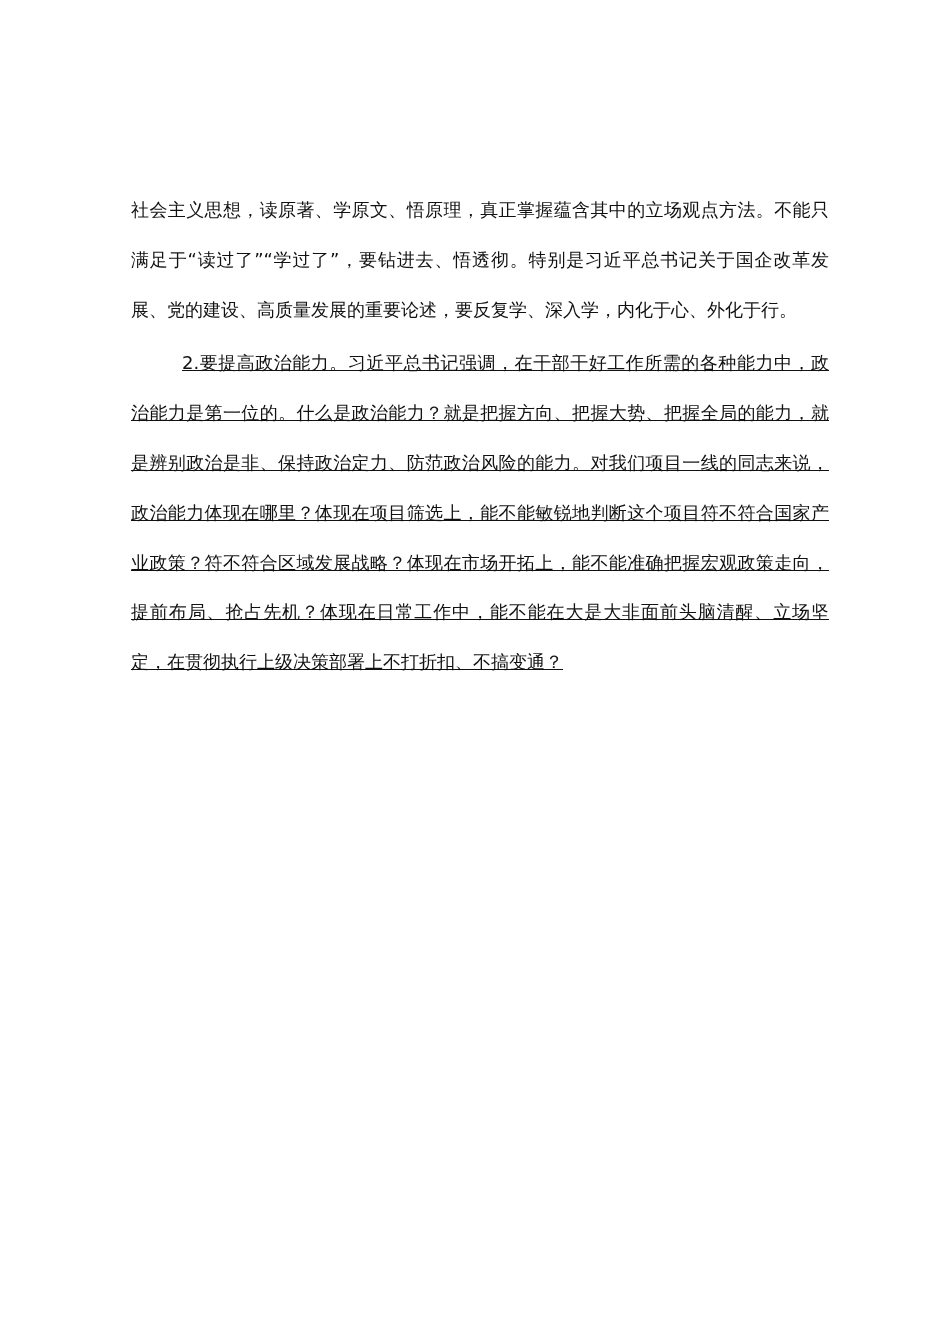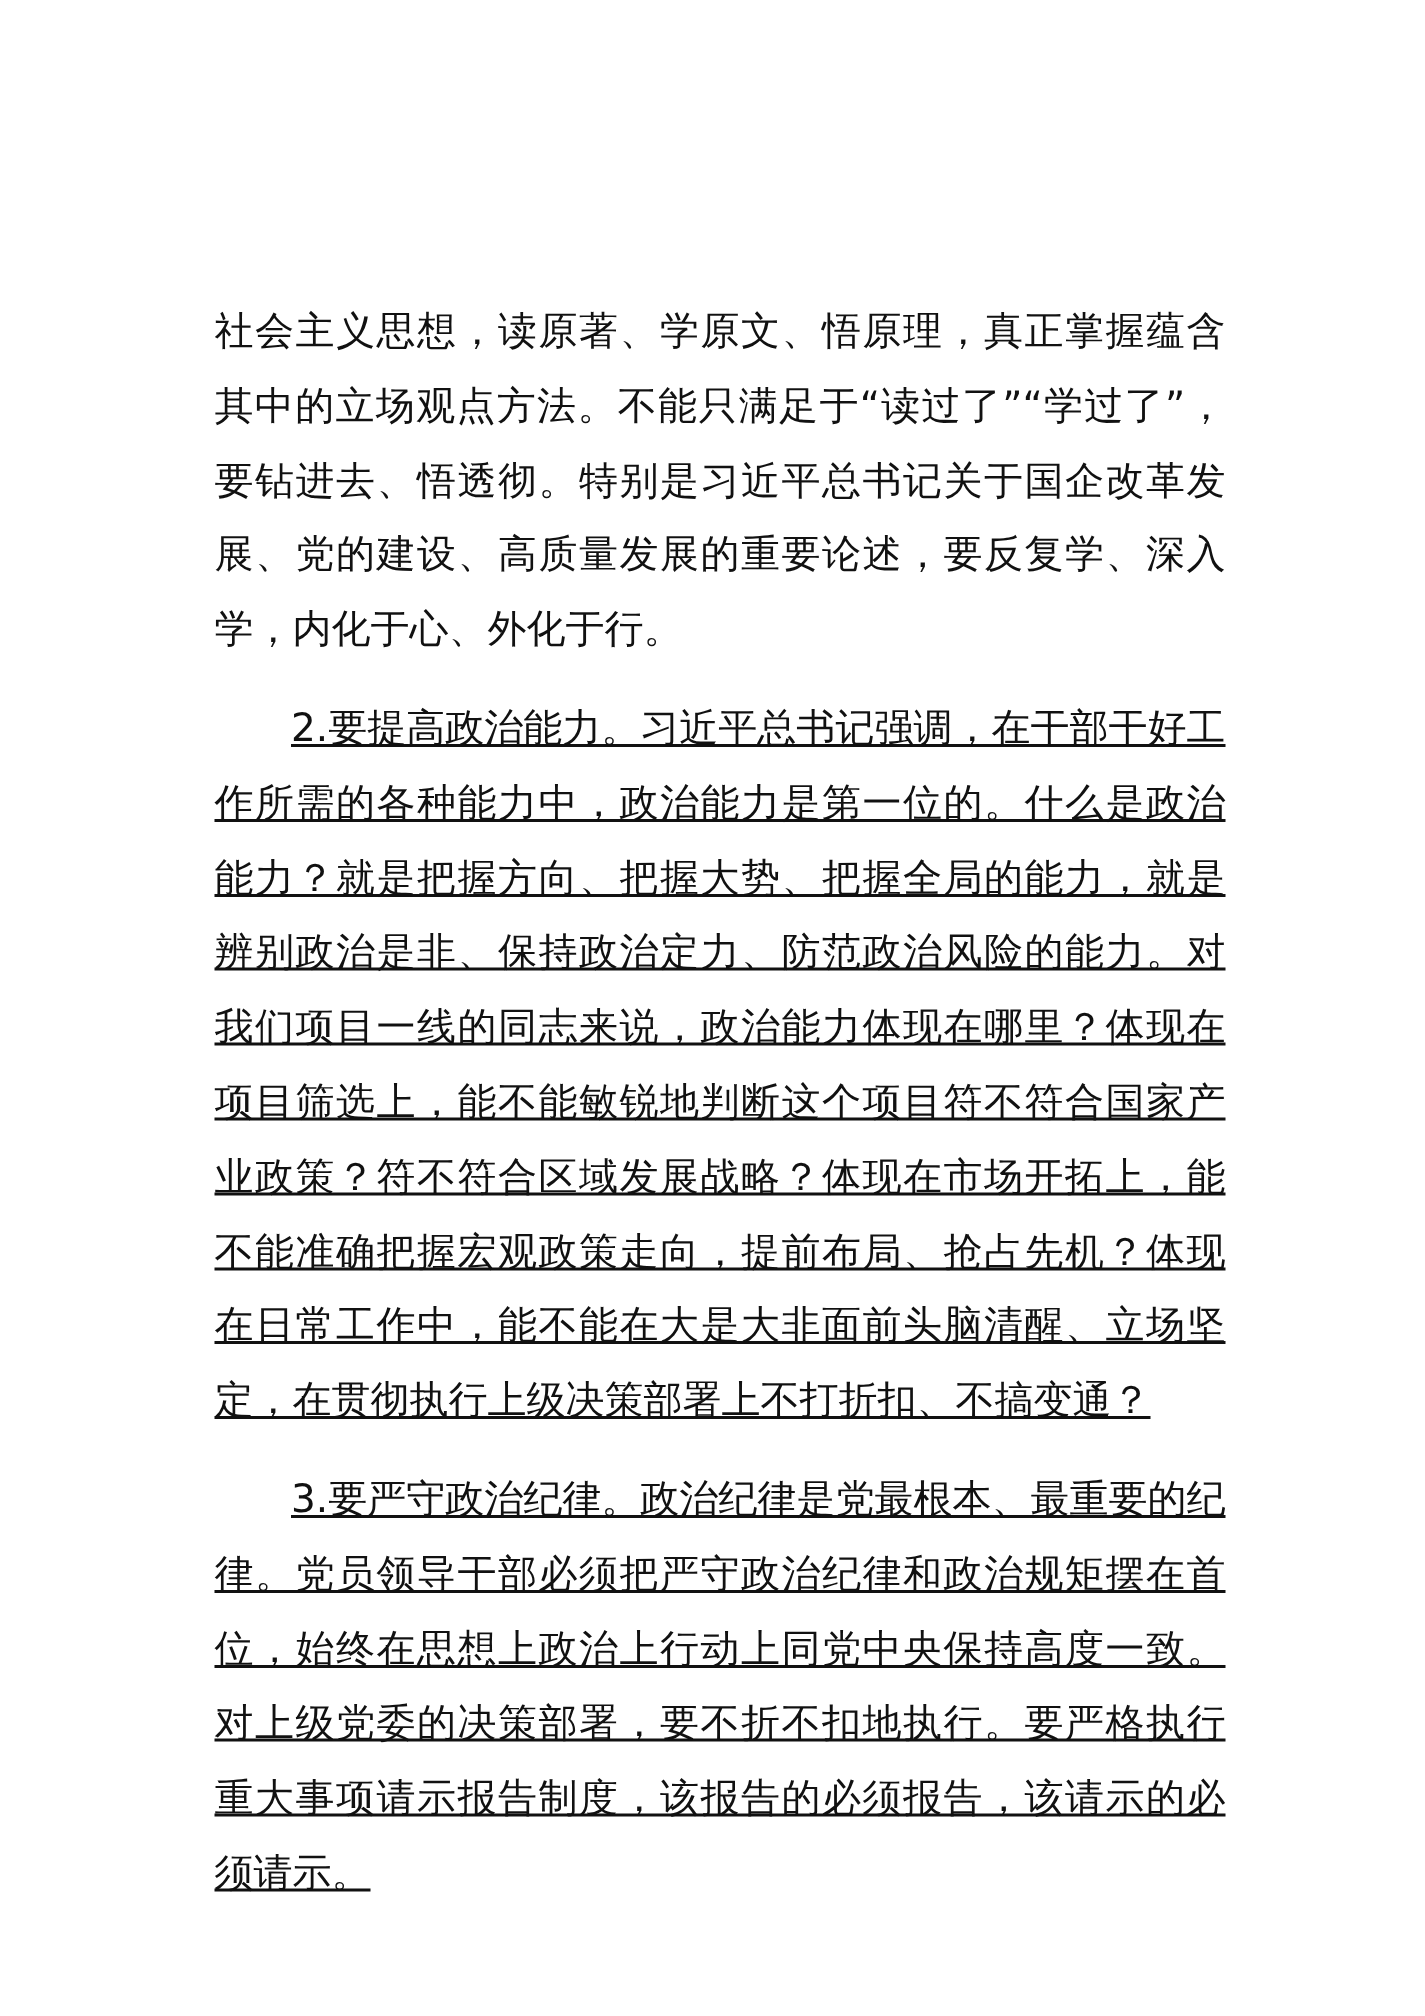--- a/index.html
+++ b/index.html
@@ -15,33 +15,32 @@
       font-family: "DejaVu Sans", "Liberation Sans", sans-serif;
       color: #111111;
     }
     .page {
       position: absolute;
       left: 127px;
       top: 181px;
       width: 706px;
     }
     .para {
-      margin: 16px;
-      font-size: 26px;
+      margin: 4px;
+      font-size: 18px;
       line-height: 49.8px;
       text-align: justify;
       text-justify: inter-ideograph;
       letter-spacing: 0px;
       word-break: break-all;
     }
     .para.indent {
       text-indent: 51px;
       text-decoration: underline;
     }
   </style>
 </head>
 <body>
 
 <div class="page">
   <p class="para">社会主义思想，读原著、学原文、悟原理，真正掌握蕴含其中的立场观点方法。不能只满足于“读过了”“学过了”，要钻进去、悟透彻。特别是习近平总书记关于国企改革发展、党的建设、高质量发展的重要论述，要反复学、深入学，内化于心、外化于行。</p>
   <p class="para indent">2.要提高政治能力。习近平总书记强调，在干部干好工作所需的各种能力中，政治能力是第一位的。什么是政治能力？就是把握方向、把握大势、把握全局的能力，就是辨别政治是非、保持政治定力、防范政治风险的能力。对我们项目一线的同志来说，政治能力体现在哪里？体现在项目筛选上，能不能敏锐地判断这个项目符不符合国家产业政策？符不符合区域发展战略？体现在市场开拓上，能不能准确把握宏观政策走向，提前布局、抢占先机？体现在日常工作中，能不能在大是大非面前头脑清醒、立场坚定，在贯彻执行上级决策部署上不打折扣、不搞变通？</p>
-  <p class="para indent">3.要严守政治纪律。政治纪律是党最根本、最重要的纪律。党员领导干部必须把严守政治纪律和政治规矩摆在首位，始终在思想上政治上行动上同党中央保持高度一致。对上级党委的决策部署，要不折不扣地执行。要严格执行重大事项请示报告制度，该报告的必须报告，该请示的必须请示。</p>
 </div>
 
 </body></html>

